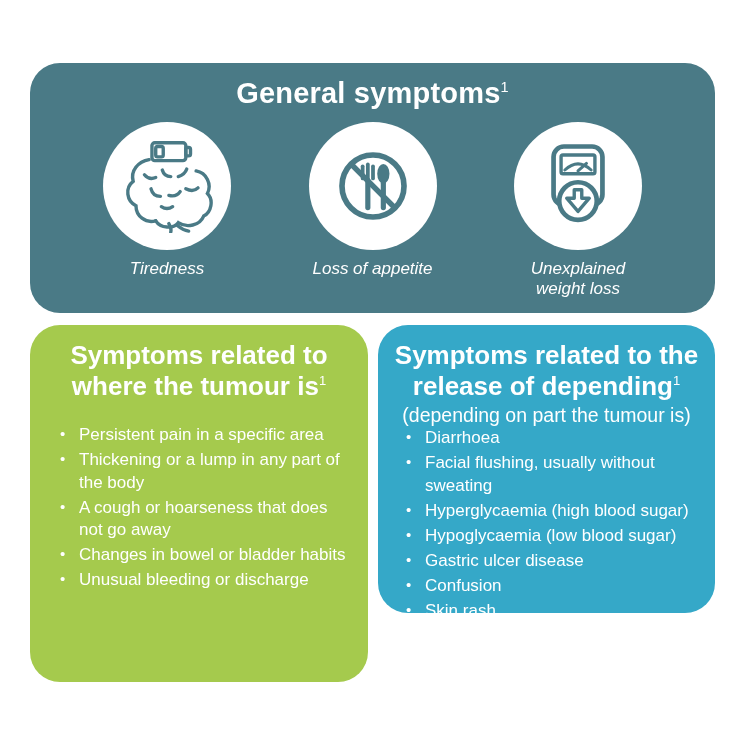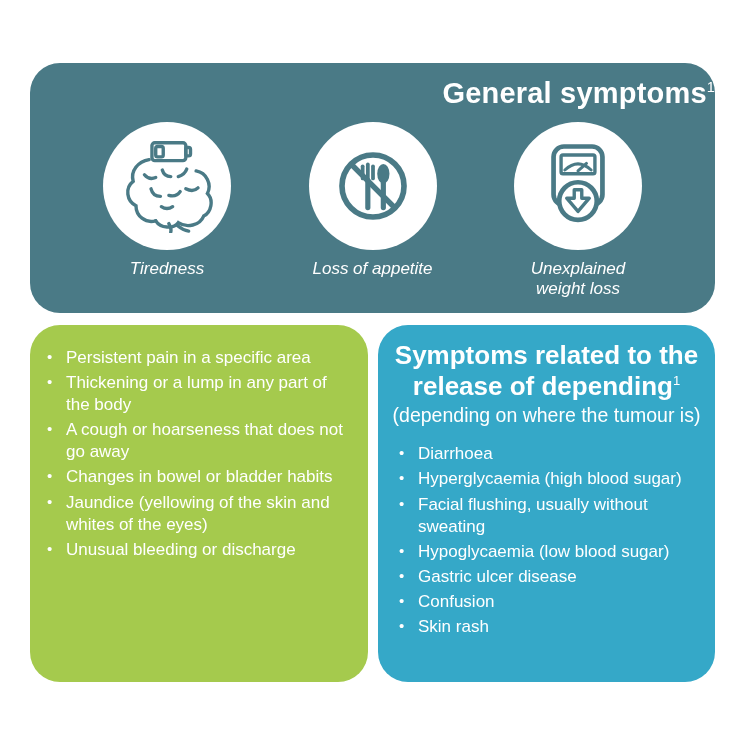--- a/index.html
+++ b/index.html
@@ -3,39 +3,39 @@
 <meta charset="utf-8">
 <style>
   html,body{margin:0;padding:0;background:#ffffff;}
   .canvas{
     position:relative;width:744px;height:744px;background:#ffffff;overflow:hidden;
     font-family:"Liberation Sans", sans-serif;color:#ffffff;
   }
   .box{position:absolute;border-radius:30px;box-sizing:border-box;}
   .box-general{left:30px;top:63px;width:685px;height:250px;background:#4A7A86;}
   .box-tumour {left:30px;top:325px;width:338px;height:357px;background:#A5CA4D;}
-  .box-hormones{left:378px;top:325px;width:337px;height:357px;background:#35A8C8;}
+  .box-hormones{left:378px;top:325px;width:337px;height:288px;background:#35A8C8;}
 
-  .general-title{margin-top:14px;text-align:right;font-size:29px;font-weight:bold;letter-spacing:.2px;}
+  .general-title{margin-top:14px;text-align:center;font-size:29px;font-weight:bold;letter-spacing:.2px;}
   sup.fnote{font-size:.5em;font-weight:300;vertical-align:super;line-height:0;}
 
   .icons-row{display:flex;justify-content:space-between;padding:0 42px;margin-top:12px;}
   .symptom-item{display:flex;flex-direction:column;align-items:center;width:190px;}
   .icon-circle{width:128px;height:128px;border-radius:50%;background:#ffffff;
     display:flex;align-items:center;justify-content:center;}
   .icon-circle svg{display:block;}
   .icon-caption{margin-top:9px;font-style:italic;font-size:17px;line-height:1.15;
     text-align:center;max-width:140px;}
 
   .panel-title{margin-top:15px;text-align:center;font-size:26px;font-weight:bold;line-height:1.2;}
   .panel-subtitle{text-align:center;font-size:19.5px;font-weight:normal;margin-top:2px;}
 
   ul.bullets{list-style:none;margin:0;padding:0;font-size:17px;line-height:1.3;}
-  .box-tumour ul.bullets{margin-top:22px;padding-left:15px;padding-right:14px;}
-  .box-hormones ul.bullets{margin-top:16px;padding-left:19px;padding-right:12px;}
+  .box-tumour ul.bullets{margin-top:22px;padding-left:28px;padding-right:14px;}
+  .box-hormones ul.bullets{padding-left:26px;padding-right:12px;}
   ul.bullets li{position:relative;padding-left:21px;margin-bottom:3px;}
   ul.bullets li::before{content:"•";position:absolute;left:2px;top:0;font-size:15px;}
 </style>
 </head>
 <body>
 
 <div class="canvas">
 
   <div class="box box-general">
     <div class="general-title"><span>General symptoms</span><sup class="fnote">1</sup></div>
@@ -105,40 +105,43 @@
             </svg>
           </span>
         </div>
         <div class="icon-caption">Unexplained weight loss</div>
       </div>
 
     </div>
   </div>
 
   <div class="box box-tumour">
+    <div class="panel-title">
+      <span>Symptoms related to</span><br>
+      <span>where the tumour is</span><sup class="fnote">1</sup>
+    </div>
     <ul class="bullets">
       <li>Persistent pain in a specific area</li>
       <li>Thickening or a lump in any part of the body</li>
       <li>A cough or hoarseness that does not go away</li>
       <li>Changes in bowel or bladder habits</li>
-      <li>Jaundice (yellowing of the skin and whites of the eyes)</li>
       <li>Unusual bleeding or discharge</li>
     </ul>
   </div>
 
   <div class="box box-hormones">
     <div class="panel-title">
       <span>Symptoms related to the</span><br>
       <span>release of depending</span><sup class="fnote">1</sup>
     </div>
-    <div class="panel-subtitle">(depending on where the tumour is)</div>
+    <div class="panel-subtitle">(depending on part the tumour is)</div>
     <ul class="bullets">
       <li>Diarrhoea</li>
+      <li>Facial flushing, usually without sweating</li>
       <li>Hyperglycaemia (high blood sugar)</li>
-      <li>Facial flushing, usually without sweating</li>
       <li>Hypoglycaemia (low blood sugar)</li>
       <li>Gastric ulcer disease</li>
       <li>Confusion</li>
       <li>Skin rash</li>
     </ul>
   </div>
 
 </div>
 
 </body></html>

